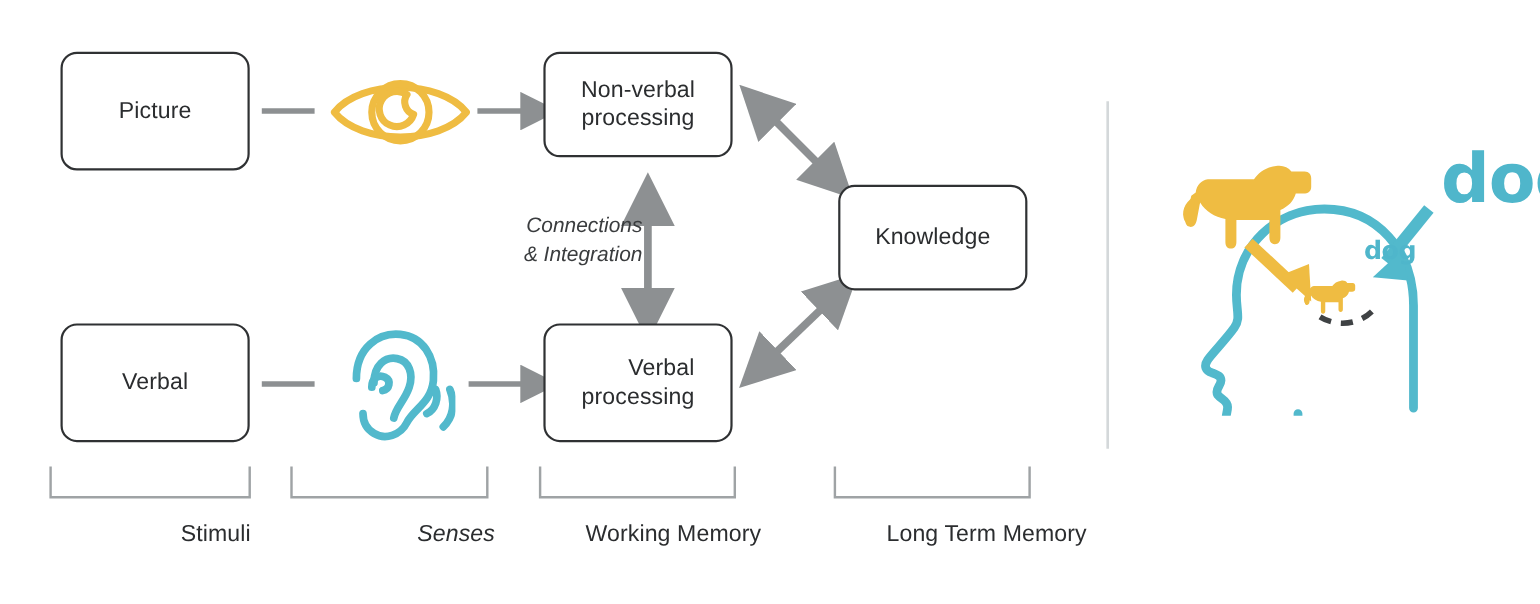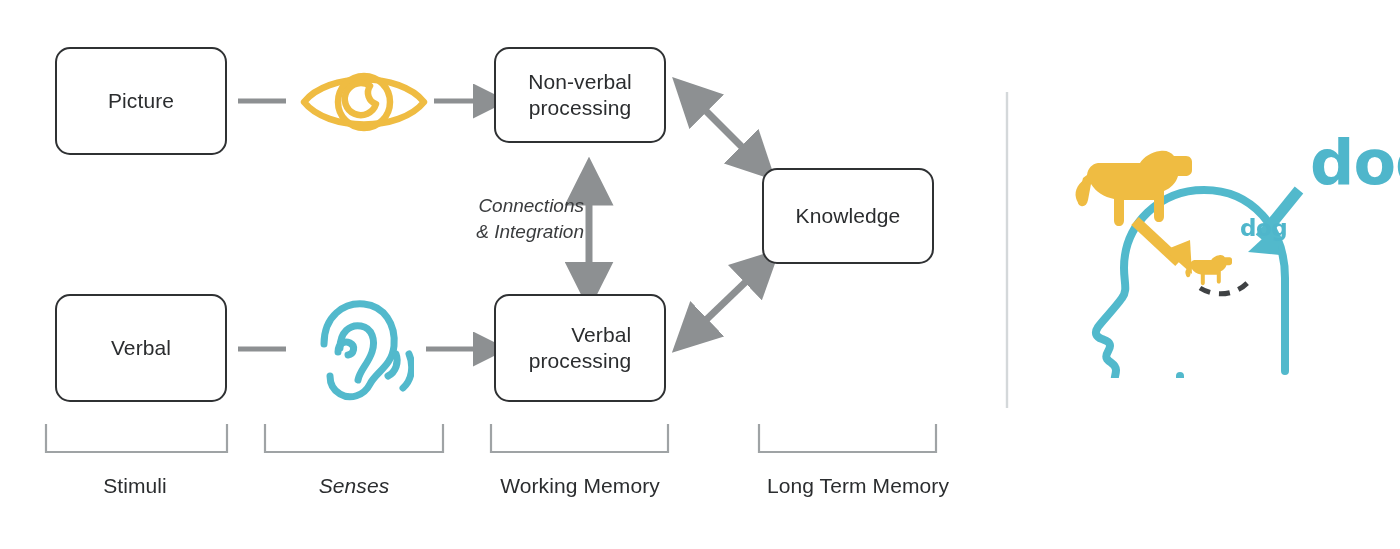--- a/index.html
+++ b/index.html
@@ -65,21 +65,21 @@
     line-height: 1.35;
     color: #3a3c3e;
     text-align: right;
   }
 
   .bracket-label {
     position: absolute;
     top: 474px;
     font-size: 21px;
     color: #2b2d2f;
-    text-align: center;
+    text-align: right;
     letter-spacing: .1px;
   }
   #lbl-stimuli { left: 42px;  width: 186px; }
   #lbl-senses  { left: 258px; width: 192px; font-style: italic; }
   #lbl-working { left: 468px; width: 224px; }
   #lbl-ltm     { left: 728px; width: 260px; }
 
   #right-panel {
     position: absolute;
     left: 1052px;

